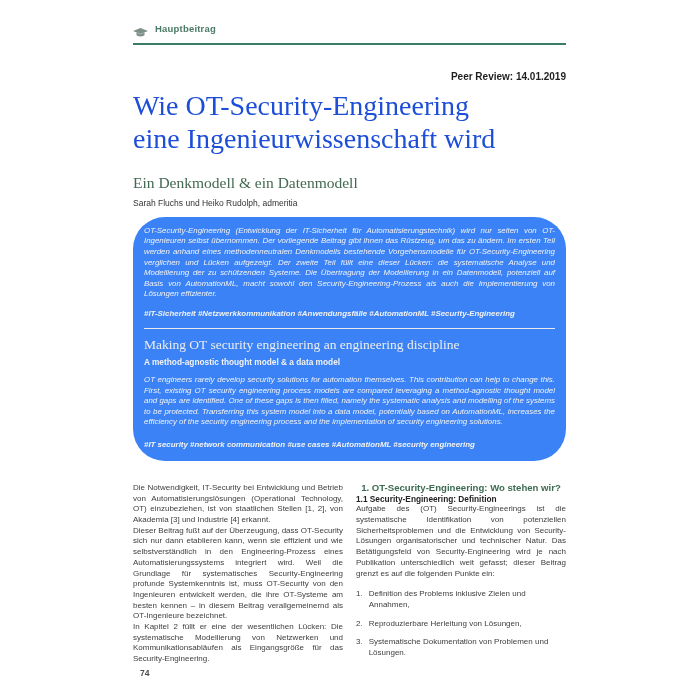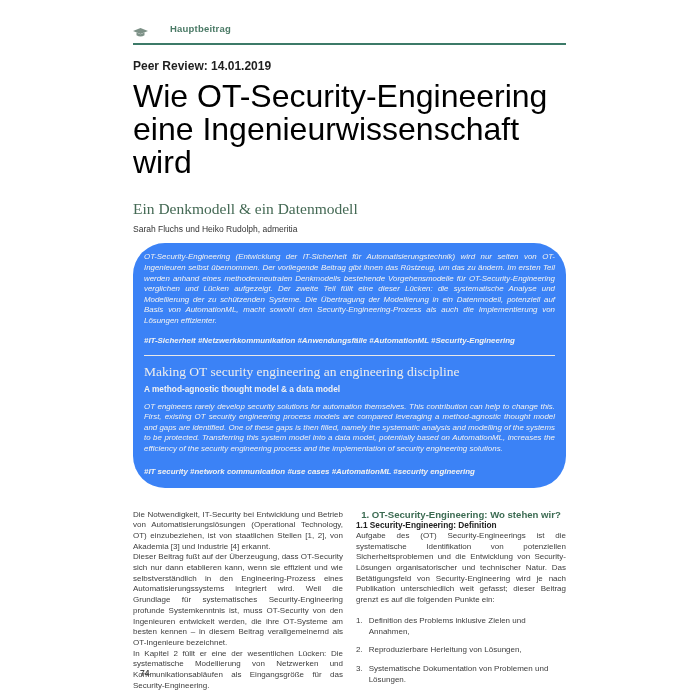--- a/index.html
+++ b/index.html
@@ -4,29 +4,29 @@
 <style>
   html,body{margin:0;padding:0;}
   body{
     width:700px;height:700px;background:#ffffff;position:relative;
     font-family:"Liberation Sans",sans-serif;color:#3f3f3f;
     -webkit-font-smoothing:antialiased;
   }
   .page{position:absolute;left:133px;top:0;width:433px;}
 
   
-  .rubric{display:flex;align-items:center;gap:22px;padding-top:23px;padding-bottom:9px;
+  .rubric{display:flex;align-items:center;gap:7px;padding-top:23px;padding-bottom:9px;
           border-bottom:2px solid #3c7a68;}
   .rubric .cap{width:15px;height:10px;flex:0 0 auto;}
   .rubric .label{font-size:9.5px;font-weight:bold;color:#4b7a66;letter-spacing:.2px;}
 
-  .peer{margin-top:14px;font-size:12px;font-weight:bold;color:#1f1f1f;}
+  .peer{margin-top:26px;font-size:10px;font-weight:bold;color:#1f1f1f;text-align:right;}
 
-  .title{margin-top:7px;font-family:Liberation Sans, sans-serif;font-weight:normal;
-         font-size:32px;line-height:33px;color:#000000;}
+  .title{margin-top:7px;font-family:Liberation Serif, serif;font-weight:normal;
+         font-size:28px;line-height:33px;color:#1d4ed8;}
   .subtitle{margin-top:7px;font-family:"Liberation Serif",serif;font-size:15.5px;
             color:#446954;}
 
   .authors{margin-top:6px;font-size:8.5px;color:#333333;}
 
   
   .absbox{margin-top:9px;background:#3b82f6;padding:9px 11px 12px 11px;color:#f2f2f2;border-radius:32px;}
   .abs-de,.abs-en{font-size:7.9px;line-height:10.6px;font-style:italic;text-align:justify;}
   .hashtags{margin-top:9px;font-size:7.9px;font-style:italic;font-weight:bold;}
   .absdiv{border:none;border-top:1px solid #e8e8e8;margin:10px 0 8px 0;}

